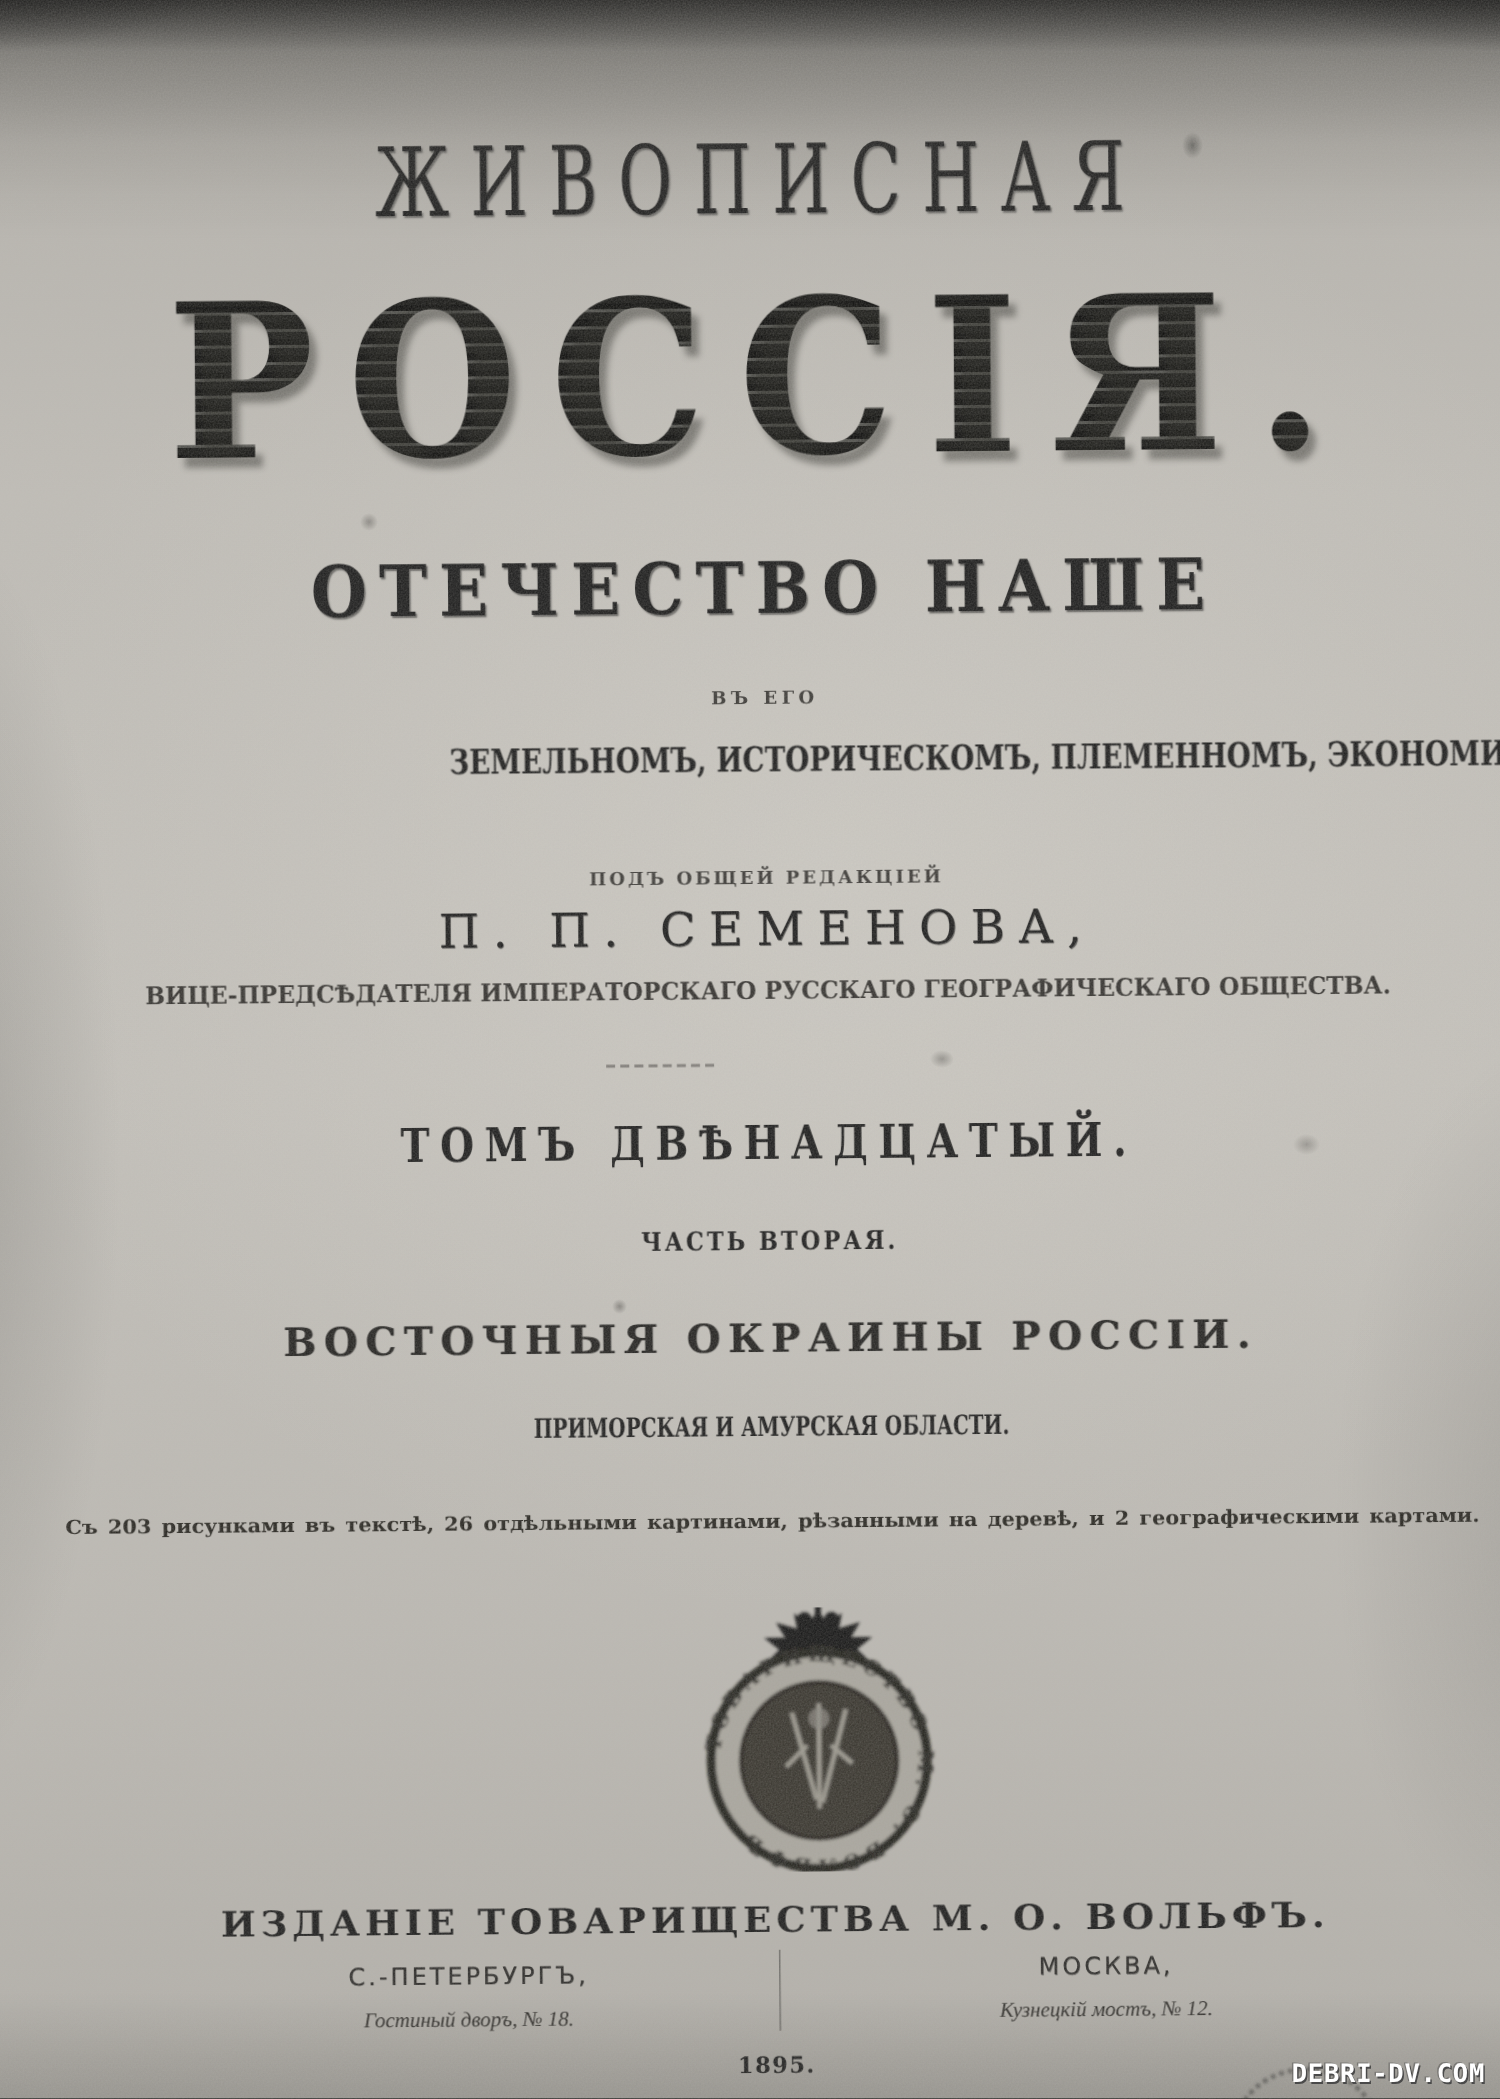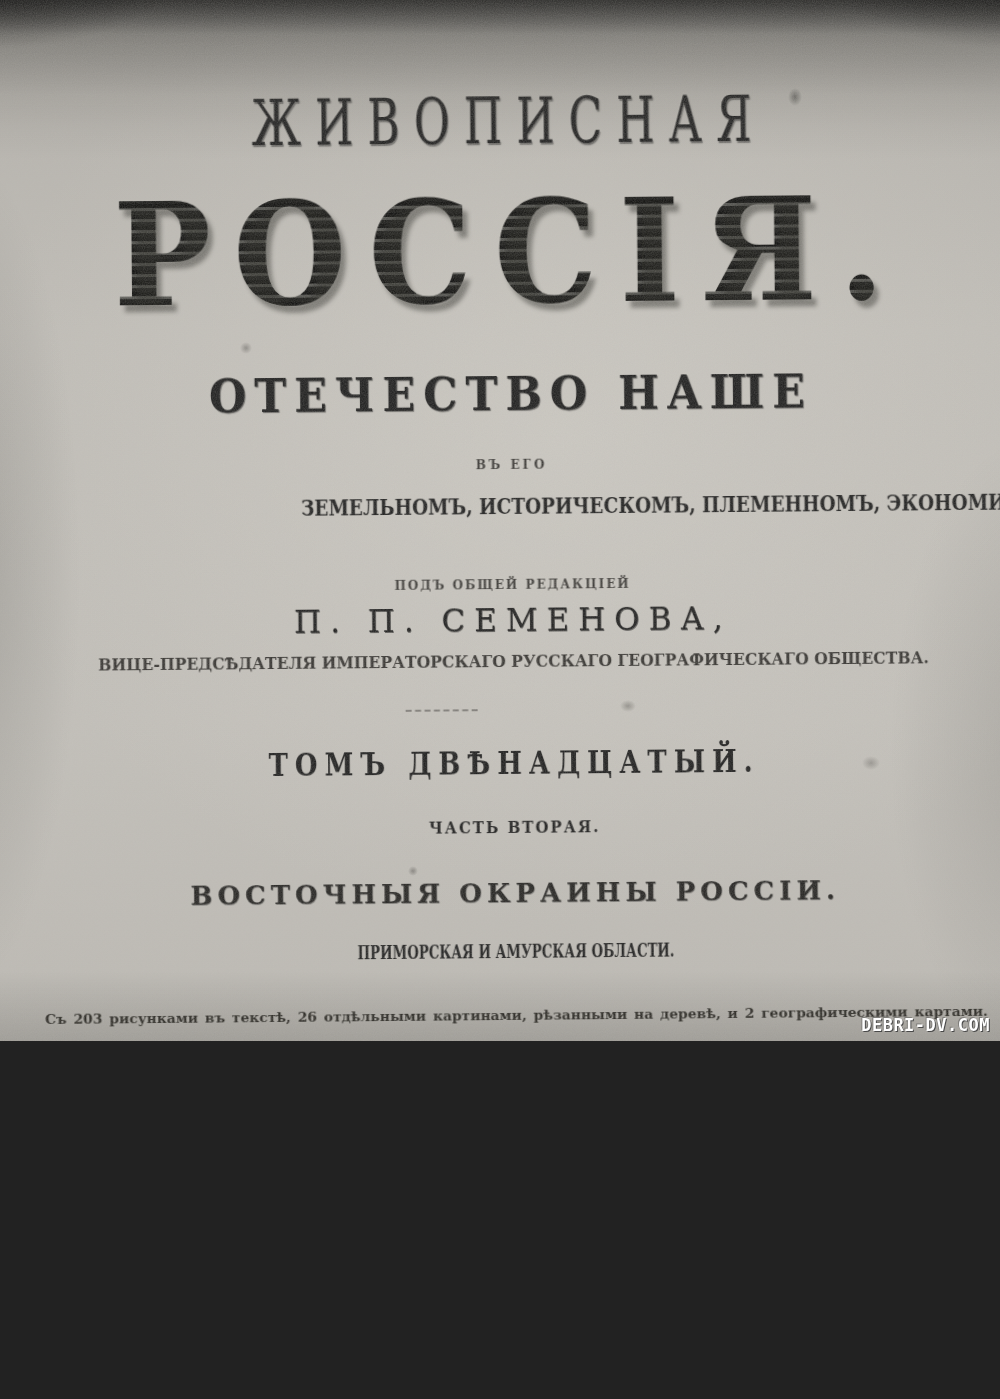--- a/index.html
+++ b/index.html
@@ -1,18 +1,18 @@
 <!DOCTYPE html>
 <html><head>
 <meta charset="utf-8">
 <style>
   html,body{margin:0;padding:0;background:#222;}
   .photo{
     position:relative;
-    width:1000px;height:1041px;
+    width:1000px;height:1399px;
     overflow:hidden;
     font-family:"DejaVu Serif", serif;
     color:#1c1c1c;
     background:
       radial-gradient(ellipse 820px 680px at 56% 42%, rgba(214,211,204,0.55), rgba(214,211,204,0) 72%),
       linear-gradient(180deg,#8f8d89 0px,#a9a6a0 45px,#b9b6b0 130px,#c1beb8 330px,#c4c1bb 720px,#bdbab4 1080px,#b3b0aa 1399px);
   }
   .photo::before{
     content:"";position:absolute;inset:0;z-index:3;pointer-events:none;
     background:

